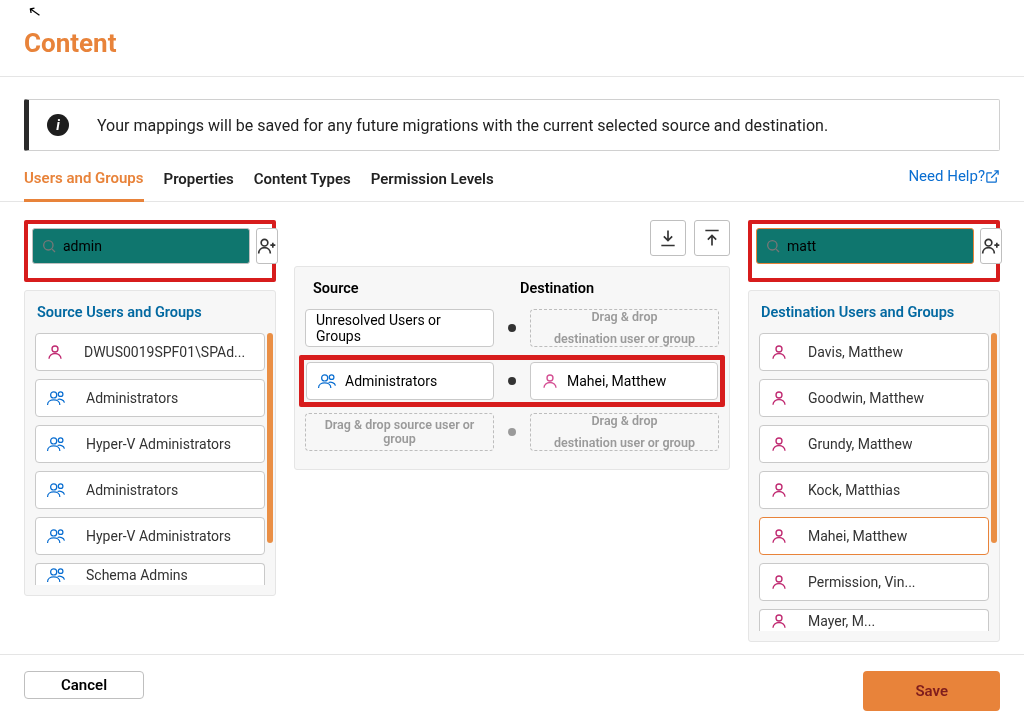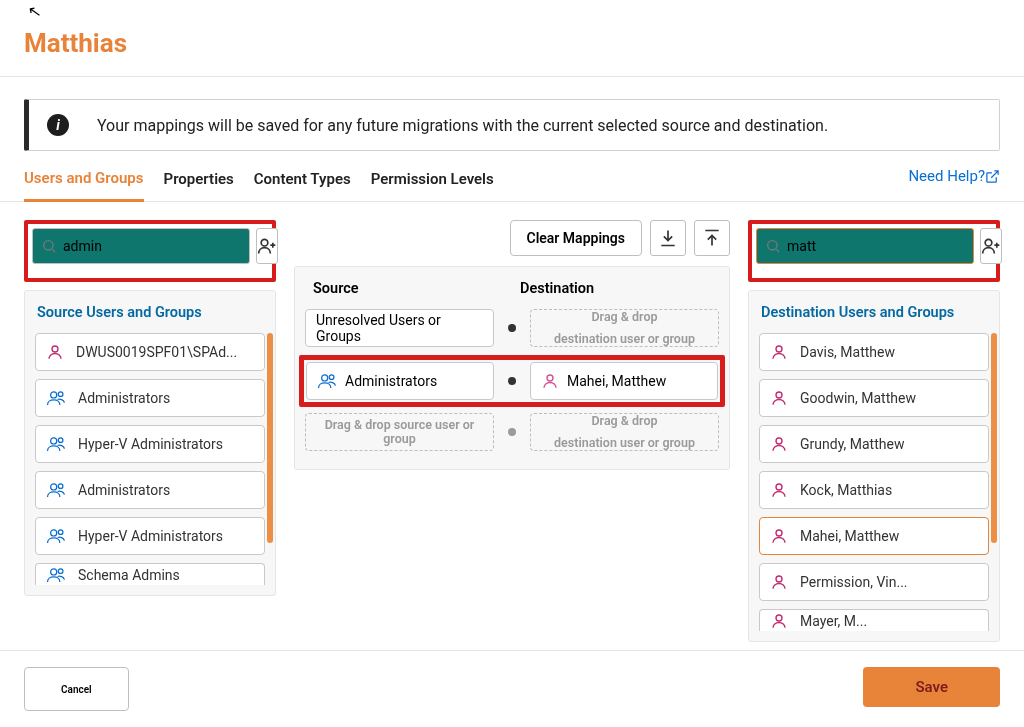--- a/index.html
+++ b/index.html
@@ -53,21 +53,21 @@
 
 .toolbar { display:flex; gap:8px; align-items:center; justify-content:flex-end; }
 .btn-outline {
   height:36px; padding:0 16px; border:1px solid #bfbfbf; border-radius:4px; background:#fff;
   font-size:14px; font-weight:600; cursor:pointer;
 }
 
 .list { position:relative; }
 .item {
   border:1px solid #c9c9c9; border-radius:4px; background:#fff;
-  height:38px; display:flex; align-items:center; padding:0 10px; gap:12px;
+  height:38px; display:flex; align-items:center; padding:0 10px; gap:20px;
   margin-bottom:8px; font-size:14px; color:#333; overflow:hidden; white-space:nowrap;
 }
 .item .txt { overflow:hidden; text-overflow:ellipsis; }
 .item.selected { border-color:#e8833a; }
 .scrollbar-left, .scrollbar-right {
   position:absolute; top:0; right:-8px; width:6px; height:210px; background:#ea8f45; border-radius:3px;
 }
 .scrollbar-right { right:-8px; }
 
 .map-row { display:flex; align-items:center; gap:8px; margin-bottom:8px; }
@@ -82,43 +82,43 @@
 .map-cell.dashed.src { height:38px; }
 .connector { width:20px; display:flex; align-items:center; justify-content:center; }
 .connector .dot { width:8px; height:8px; background:#333; border-radius:50%; }
 .connector.empty .dot { background:#9a9a9a; }
 
 .footer {
   position:absolute; left:0; right:0; bottom:0; border-top:1px solid #e5e5e5;
   padding:16px 24px; display:flex; justify-content:space-between; background:#fff;
 }
 .btn-cancel {
-  height:44px; padding:0 36px; border:1px solid #bfbfbf; border-radius:4px; background:#fff;
-  font-size:10px; font-weight:600; cursor:pointer;
+  height:28px; padding:0 36px; border:1px solid #bfbfbf; border-radius:4px; background:#fff;
+  font-size:15px; font-weight:600; cursor:pointer;
 }
 .btn-save {
   height:40px; padding:0 52px; border:none; border-radius:4px; background:#e8833a; color:#7f1d1d;
   font-size:15px; font-weight:600; cursor:pointer;
 }
 
 .icon-user-single { stroke:#c02a71; fill:none; stroke-width:1.8; }
 .icon-user-group { stroke:#0a6ed1; fill:none; stroke-width:1.6; }
 .icon-user-pink { stroke:#d44f93; fill:none; stroke-width:1.8; }
 
 svg { display:block; }
 
 .cursor-arrow { position:absolute; top:2px; left:28px; font-size:16px; color:#000; transform:rotate(-10deg); }
 </style>
 </head>
 <body>
 
 <div class="cursor-arrow">↖</div>
 
 <div class="header">
-  <h1>Matthias</h1>
+  <h1>Content</h1>
 </div>
 
 <div class="info-bar">
   <div class="iicon">i</div>
   <div class="msg">Your mappings will be saved for any future migrations with the current selected source and destination.</div>
 </div>
 
 <div class="tabs">
   <div class="tab active">Users and Groups</div>
   <div class="tab">Properties</div>
@@ -208,21 +208,20 @@
             </svg>
           <span class="txt">Schema Admins</span>
         </div>
         <div class="scrollbar-left"></div>
       </div>
     </div>
   </div>
 
   <div class="col-mid">
     <div class="toolbar">
-      <button class="btn-outline">Clear Mappings</button>
       <button class="btn-sq">
         <svg viewBox="0 0 24 24" fill="none" stroke="#333" stroke-width="2">
             <path d="M12 3v12m-5-5 5 5 5-5M4 21h16"></path>
           </svg>
       </button>
       <button class="btn-sq">
         <svg viewBox="0 0 24 24" fill="none" stroke="#333" stroke-width="2">
             <path d="M12 21V9m-5 5 5-5 5 5M4 3h16"></path>
           </svg>
       </button>

